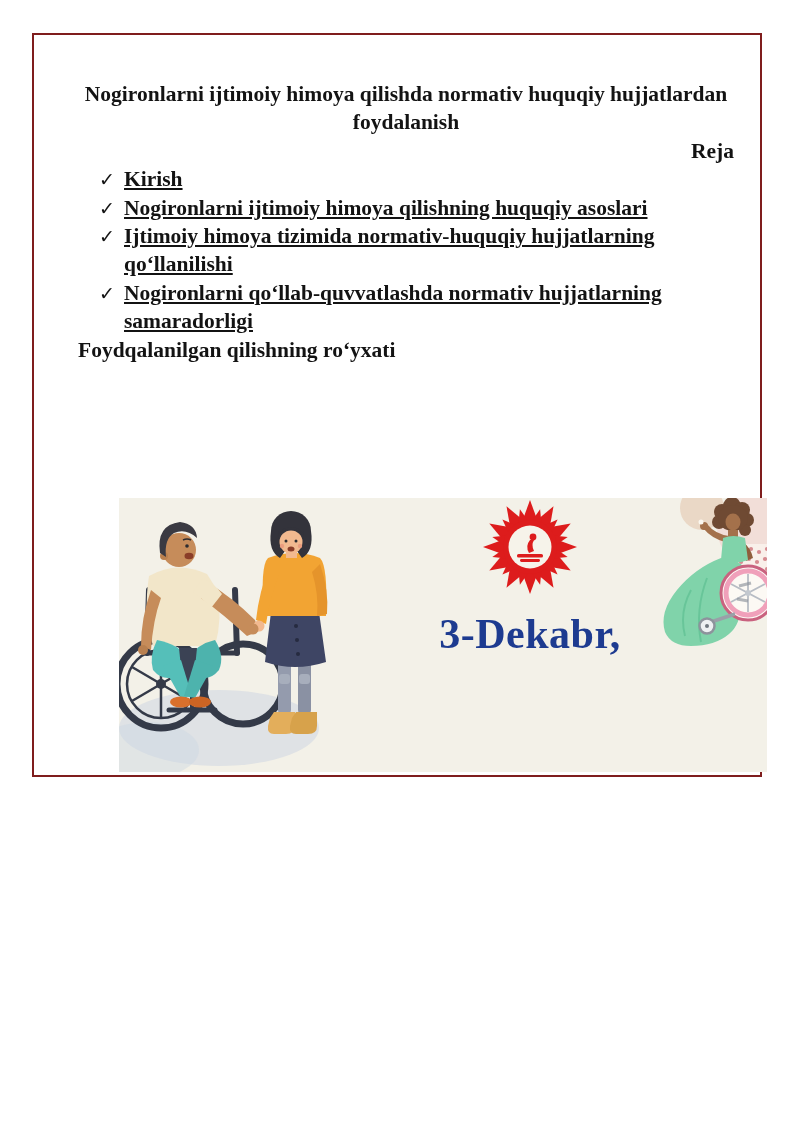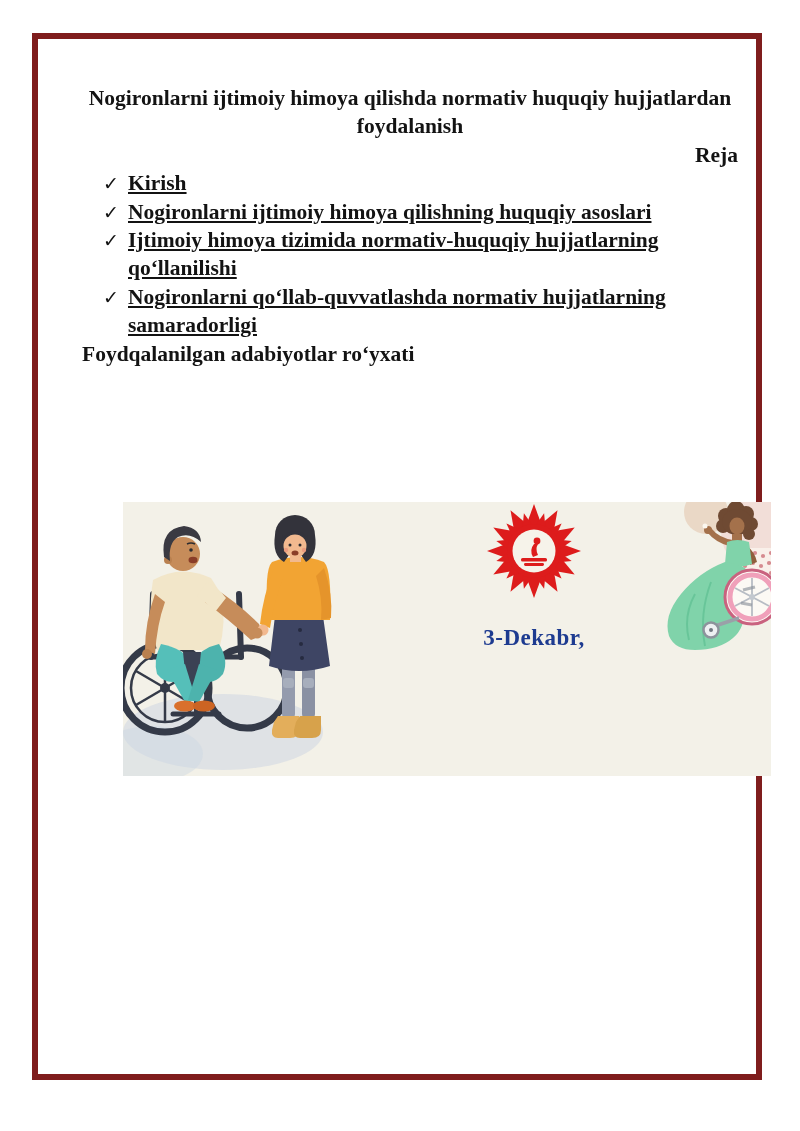--- a/index.html
+++ b/index.html
@@ -1,22 +1,22 @@
 <!DOCTYPE html>
 <html><head>
 <meta charset="utf-8">
 <style>
   html,body{margin:0;padding:0;}
   body{
     width:800px;height:1131px;position:relative;background:#ffffff;
     font-family:"Liberation Serif", serif;color:#131313;overflow:hidden;
   }
   .sheet{
-    position:absolute;left:32px;top:33px;width:730px;height:1047px;
-    border:6px solid #7f1d1d;background:#ffffff;box-sizing:border-box;padding-left:33px;
+    position:absolute;left:32px;top:33px;width:730px;height:744px;
+    border:2px solid #7f1d1d;background:#ffffff;box-sizing:border-box;padding-left:33px;
   }
   .content{
     position:absolute;left:44px;top:45px;width:656px;
     font-weight:bold;font-size:21.5px;line-height:28.4px;
   }
   .doc-title{margin:0;text-align:center;font-size:21.5px;line-height:28.4px;font-weight:bold;}
   .plan-heading{text-align:right;}
   .plan-list{margin:0;padding:0;list-style:none;}
   .plan-row{display:flex;}
   .bullet{
@@ -26,21 +26,21 @@
   .plan-text{flex:1;text-decoration:underline;}
   .biblio{text-align:left;}
 
   .banner{
     position:absolute;left:85px;top:463px;width:648px;height:274px;
     background:#f3f1e8;overflow:hidden;
   }
   .banner svg{position:absolute;left:0;top:0;}
   .banner-caption{
     position:absolute;left:411px;top:117px;transform:translateX(-50%);
-    text-align:left;color:#1d3b90;font-weight:bold;font-size:23px;
+    text-align:left;color:#1d3b90;font-weight:bold;font-size:42px;
     line-height:38px;white-space:nowrap;letter-spacing:0.5px;
   }
 </style>
 </head>
 <body>
 
 <div class="sheet">
   <div class="content">
 
     <h1 class="doc-title">Nogironlarni ijtimoiy himoya qilishda normativ huquqiy hujjatlardan foydalanish</h1>
@@ -59,21 +59,21 @@
       <li class="plan-row">
         <span class="bullet">✓</span>
         <span class="plan-text">Ijtimoiy himoya tizimida normativ-huquqiy hujjatlarning qo‘llanilishi</span>
       </li>
       <li class="plan-row">
         <span class="bullet">✓</span>
         <span class="plan-text">Nogironlarni qo‘llab-quvvatlashda normativ hujjatlarning samaradorligi</span>
       </li>
     </ul>
 
-    <div class="biblio">Foydqalanilgan adabiyotlar ro‘yxati</div>
+    <div class="biblio">Foydqalanilgan qilishning ro‘yxati</div>
   </div>
 
   <div class="banner">
     <svg viewBox="0 0 648 274" width="648" height="274">
 
       <g>
         <ellipse cx="100" cy="230" rx="100" ry="38" fill="#cdd6e2" opacity="0.55"></ellipse>
         <ellipse cx="28" cy="252" rx="52" ry="28" fill="#cdd6e2" opacity="0.45"></ellipse>
       </g>
 

